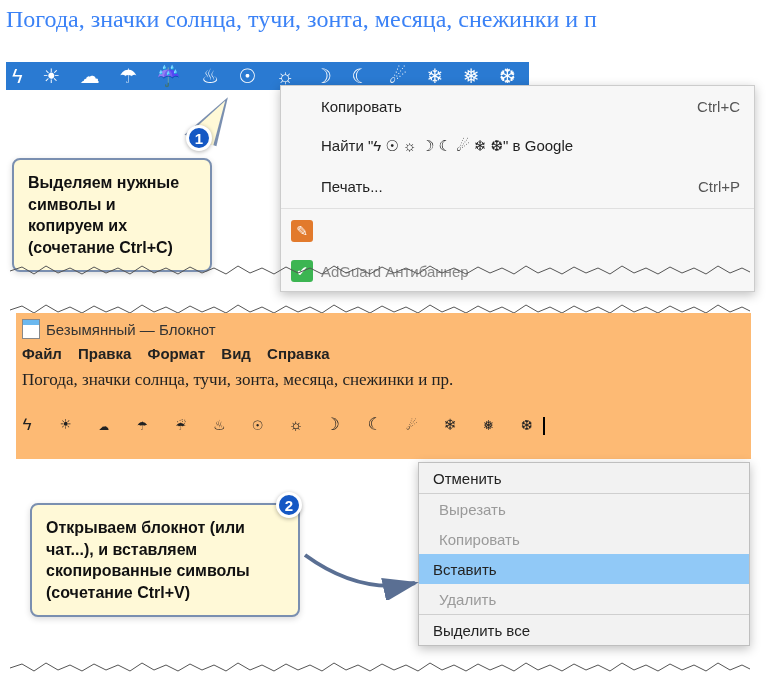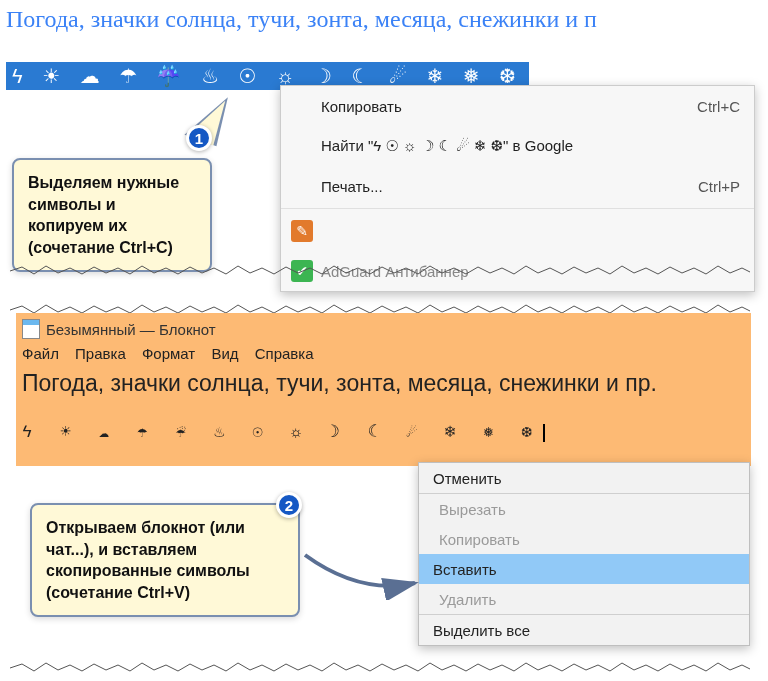--- a/index.html
+++ b/index.html
@@ -144,24 +144,24 @@
     width:18px; height:20px;
     margin-right:6px;
     background: linear-gradient(#6bb8ef, #6bb8ef 30%, #fff 30%);
     border:1px solid #888;
   }
   .np-menubar {
     padding: 4px 6px;
     font-size: 15px;
     color:#222;
   }
-  .np-menubar span { margin-right: 12px; }
+  .np-menubar span { margin-right: 12px; font-weight: bold; }
   .np-body {
-    font-family: Liberation Sans, sans-serif;
-    font-size: 23px;
+    font-family: Liberation Serif, serif;
+    font-size: 17px;
     padding: 4px 6px;
     white-space: pre;
   }
   .np-symbols {
     font-family: Consolas, "Courier New", monospace;
     font-size: 17px;
     padding: 20px 6px 24px 6px;
     letter-spacing: 9px;
   }
   .cursor-bar {

